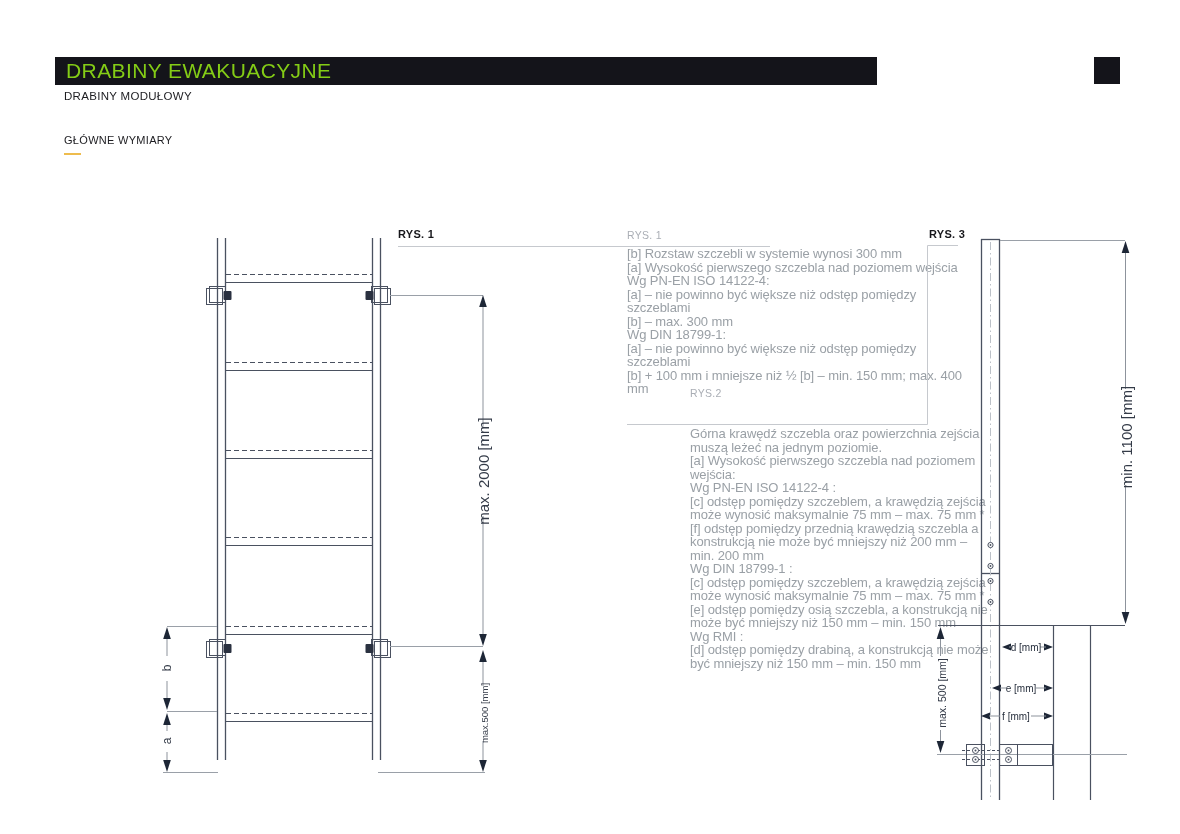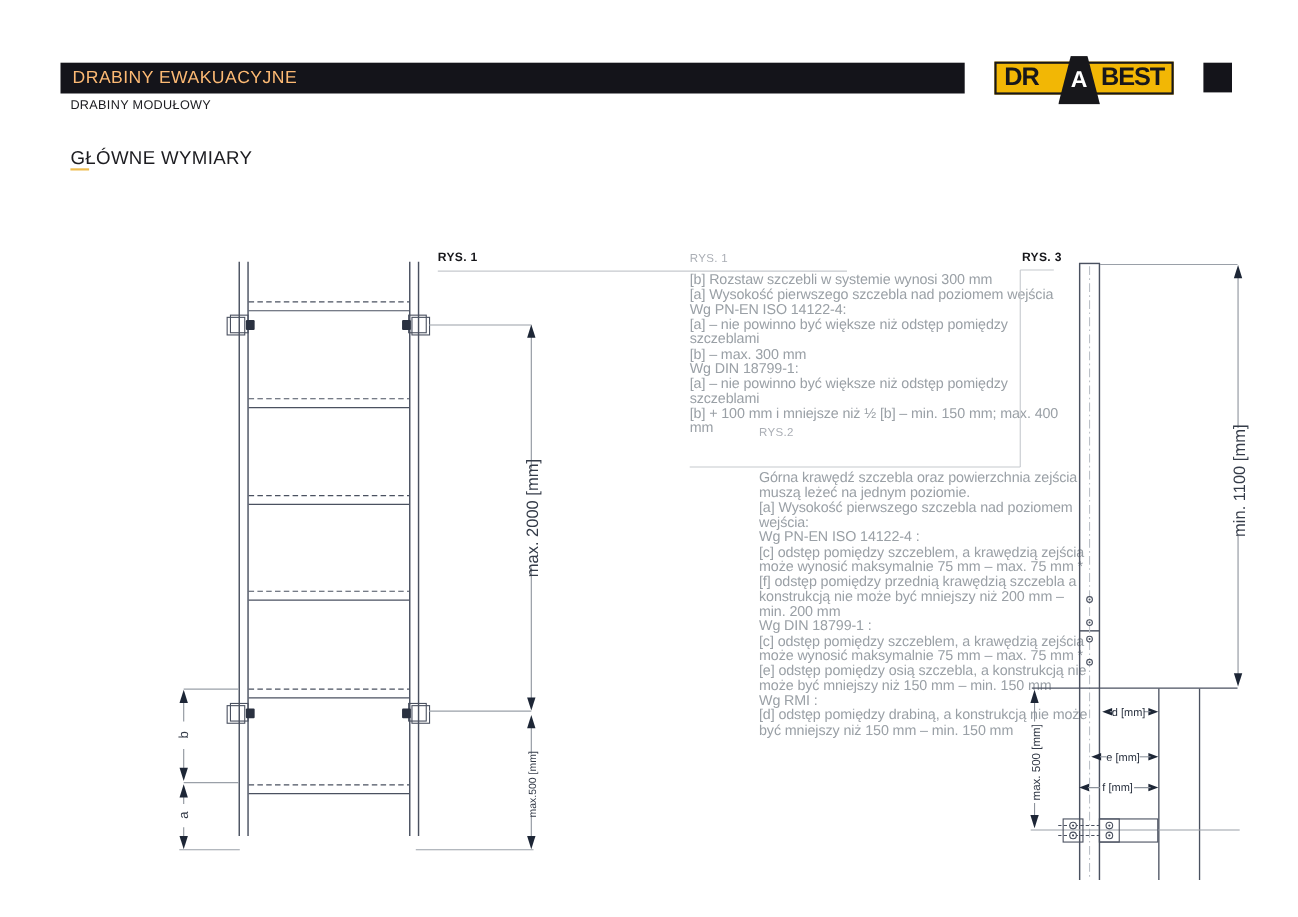--- a/index.html
+++ b/index.html
@@ -3,23 +3,23 @@
 <meta charset="utf-8">
 <style>
   * { margin:0; padding:0; box-sizing:border-box; }
   html,body { background:#ffffff; }
   body { font-family:"Liberation Sans", sans-serif; }
   .page { position:relative; width:1180px; height:834px; background:#fff; overflow:hidden; }
 
   
   .header-bar { position:absolute; left:55px; top:57px; width:822px; height:28px; background:#14141a; }
   .page-title { position:absolute; left:11px; top:0; height:28px; line-height:28px;
-                color:#fdba74; font-size:16px; font-weight:400; letter-spacing:.4px; }
+                color:#84cc16; font-size:21px; font-weight:400; letter-spacing:.4px; }
   .subtitle  { position:absolute; left:64px; top:90px; color:#1c1c20; font-size:11.5px; letter-spacing:.3px; }
-  .section-title { position:absolute; left:64px; top:134px; color:#1c1c20; font-size:17px; letter-spacing:.3px; }
+  .section-title { position:absolute; left:64px; top:134px; color:#1c1c20; font-size:11px; letter-spacing:.3px; }
   .yellow-dash { position:absolute; left:64px; top:153px; width:17px; height:2px; background:#eebc4e; }
 
   
   .logo { position:absolute; left:904px; top:56px; width:163px; height:30px;
           background:#f2b705; border:2px solid #17171b; }
   .logo-dr   { position:absolute; left:7px;  top:50%; transform:translateY(-54%);
                font-size:23px; font-weight:700; letter-spacing:-1px; color:#17171b; }
   .logo-best { position:absolute; left:95px; top:50%; transform:translateY(-54%);
                font-size:23px; font-weight:700; letter-spacing:-1px; color:#17171b; }
   .logo-a { position:absolute; left:56px; top:-7px; width:38px; height:44px; background:#17171b;
@@ -49,25 +49,20 @@
   .t-ab   { font-size:12px; }
   .t-def  { font-size:10px; fill:#272f3d; }
 </style>
 </head>
 <body>
 
 <div class="page">
 
   <div class="header-bar">
     <div class="page-title">DRABINY EWAKUACYJNE</div>
-  </div>
-  <div class="logo">
-    <span class="logo-dr">DR</span>
-    <span class="logo-a">A</span>
-    <span class="logo-best">BEST</span>
   </div>
   <div class="black-square"></div>
   <div class="subtitle">DRABINY MODUŁOWY</div>
   <div class="section-title">GŁÓWNE WYMIARY</div>
   <div class="yellow-dash"></div>
 
   <div class="fig-label" id="rys1-label-bold">RYS. 1</div>
   <div class="fig-label" id="rys2-label-bold">RYS. 3</div>
   <div class="fig-label-gray" id="rys1-label-gray">RYS. 1</div>
   <div class="fig-label-gray" id="rys2-label-gray">RYS.2</div>

